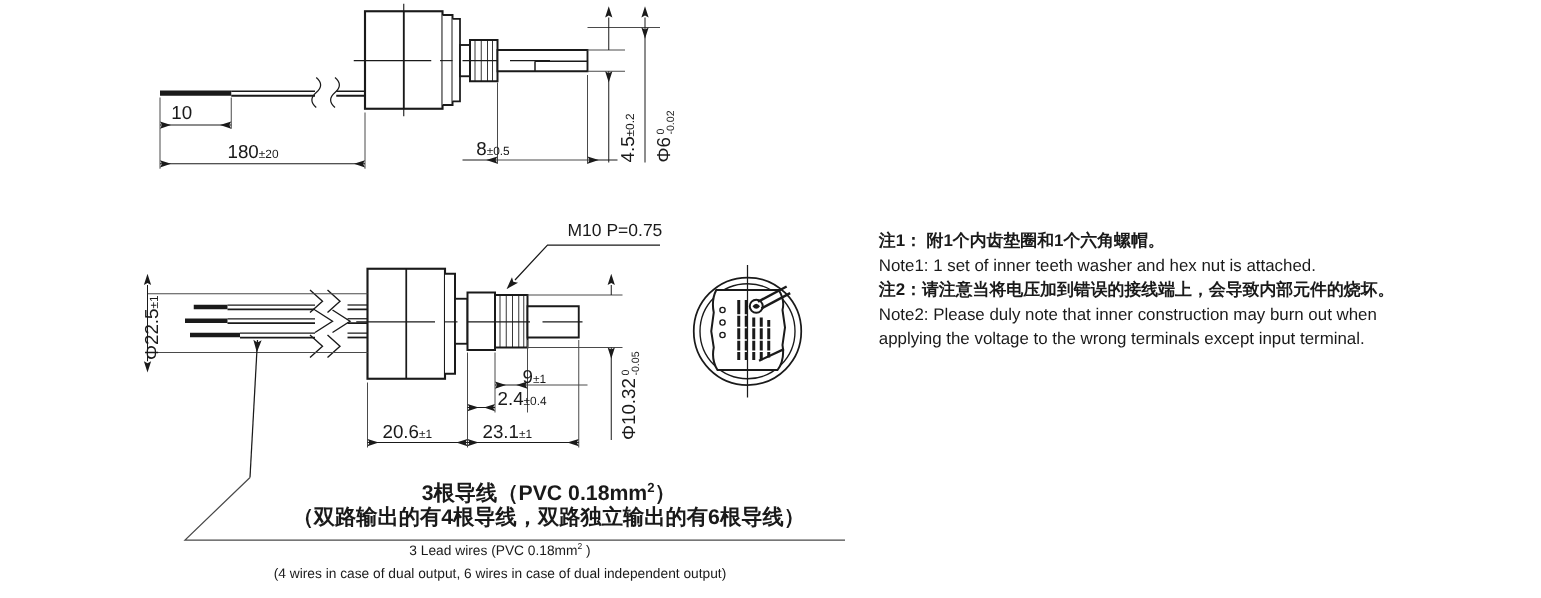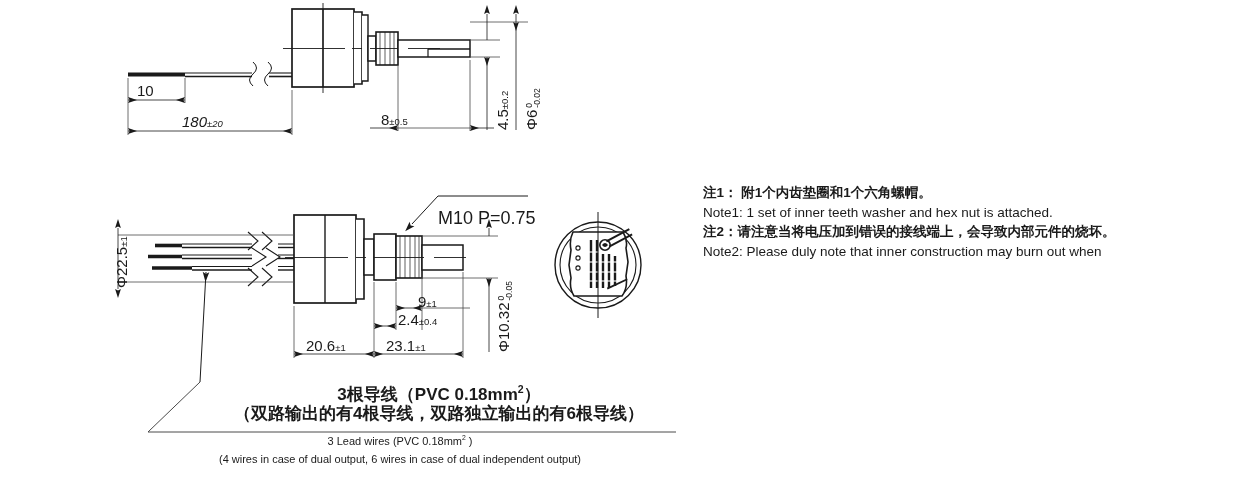--- a/index.html
+++ b/index.html
@@ -217,40 +217,40 @@
       </g>
       <path d="M598,212 L598,318" stroke="#1a1a1a" stroke-width="1"></path>
     </g>
 
   </svg>
 
   <div class="dimtxt" style="left:137px;top:82px;">
     <span>10</span>
   </div>
 
-  <div class="dimtxt" style="left:182px;top:113px;font-style:italic;">
+  <div class="dimtxt" style="left:182px;top:113px;">
     <span>180</span><span class="tol">±20</span>
   </div>
 
   <div class="dimtxt" style="left:381px;top:111px;">
     <span>8</span><span class="tol">±0.5</span>
   </div>
 
   <div class="dimtxt vert" style="left:494px;top:130px;transform:rotate(-90deg);">
     <span>4.5</span><span class="tol">±0.2</span>
   </div>
 
   <div class="dimtxt vert" style="left:523px;top:130px;transform:rotate(-90deg);">
     <span>Φ6</span><span style="display:inline-block;font-size:8.5px;line-height:8px;vertical-align:middle;text-align:left;margin-left:2px;">
       <span style="display:block;">0</span>
       <span style="display:block;">-0.02</span>
     </span>
   </div>
 
-  <div class="lbl" style="left:438px;top:176px;font-size:18px;margin-top:32px;">
+  <div class="lbl" style="left:454px;top:176px;font-size:14px;">
     <span>M10 P=0.75</span>
   </div>
 
   <div class="dimtxt vert" style="left:113px;top:288px;transform:rotate(-90deg);">
     <span>Φ22.5</span><span class="tol">±1</span>
   </div>
 
   <div class="dimtxt" style="left:418px;top:293px;">
     <span>9</span><span class="tol">±1</span>
   </div>
@@ -288,15 +288,16 @@
 
   <div class="cap cap-en" style="left:0;top:453px;width:800px;">
     <span>(4 wires in case of dual output, 6 wires in case of dual independent output)</span>
   </div>
 
   <div class="notes">
     <div class="note-cn">注1： 附1个内齿垫圈和1个六角螺帽。</div>
     <div class="note-en">Note1: 1 set of inner teeth washer and hex nut is attached.</div>
     <div class="note-cn">注2：请注意当将电压加到错误的接线端上，会导致内部元件的烧坏。</div>
     <div class="note-en">Note2: Please duly note that inner construction may burn out when</div>
+    <div class="note-en">applying the voltage to the wrong terminals except input terminal.</div>
   </div>
 
 </div>
 
 </body></html>

